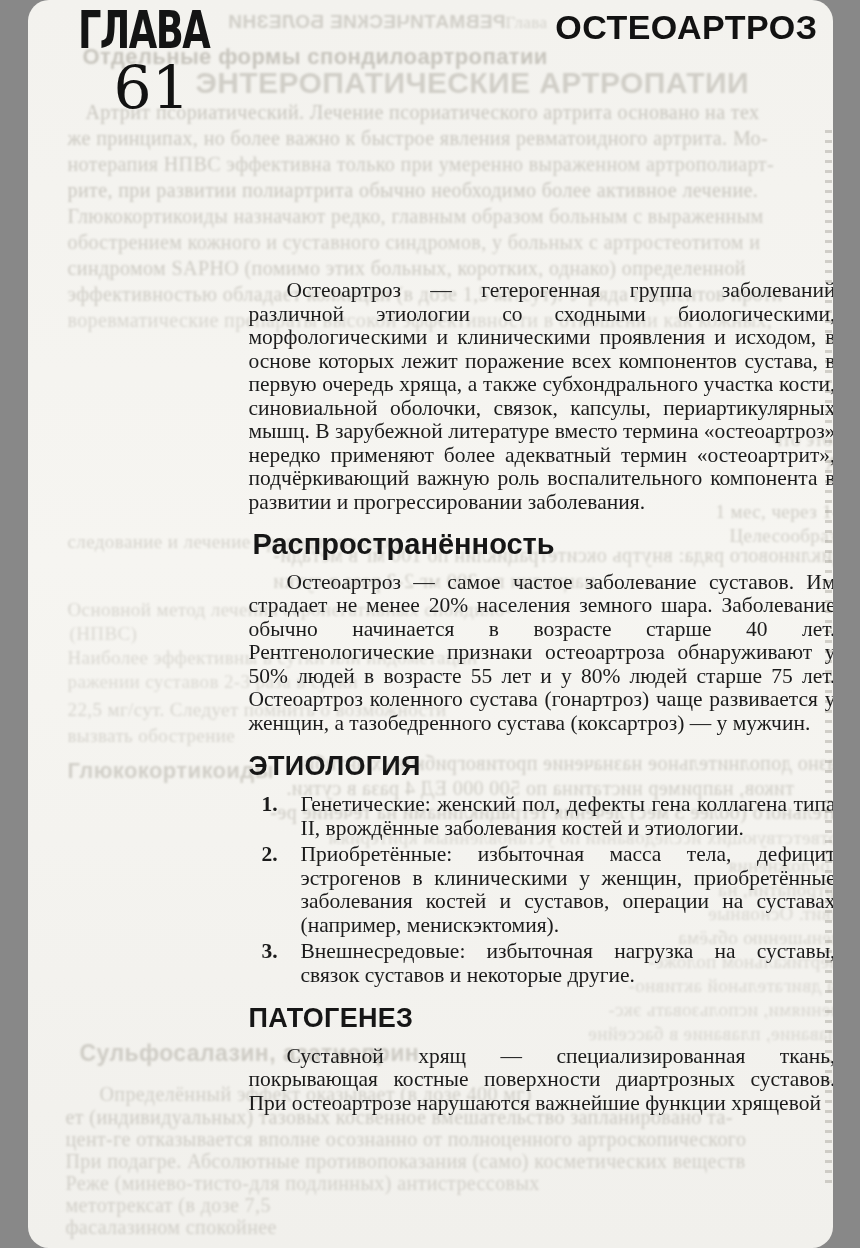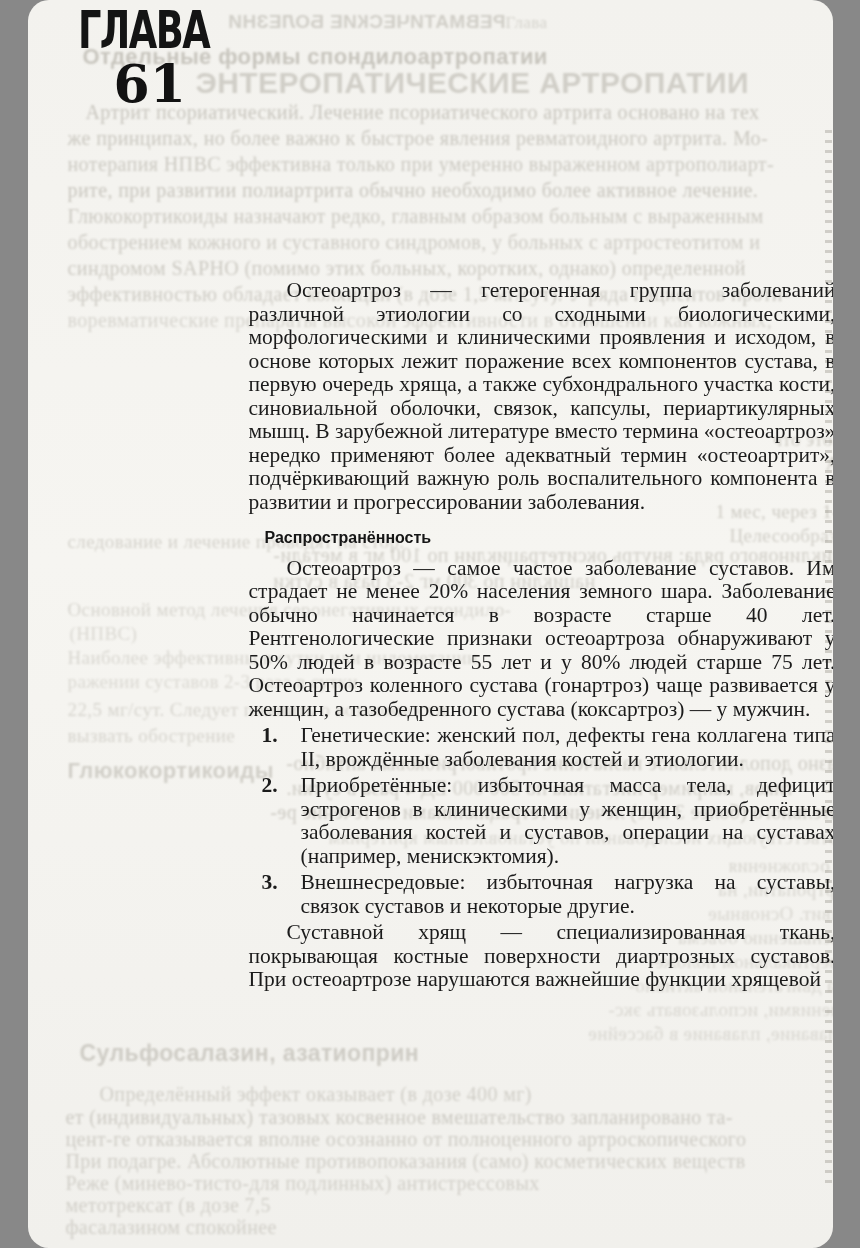--- a/index.html
+++ b/index.html
@@ -28,40 +28,40 @@
 
   
   .logo-word {
     position:absolute; left:50px; top:4px;
     font-family:"DejaVu Sans", sans-serif; font-weight:bold; font-size:46px;
     color:#141414; letter-spacing:-2px; line-height:1;
     transform: scale(0.80,1.12); transform-origin:left top;
   }
   .logo-num {
     position:absolute; left:86px; top:58px;
-    font-family:"DejaVu Serif", serif; font-weight:bold; font-size:52px;
+    font-family:"DejaVu Serif", serif; font-weight:normal; font-size:60px;
     color:#121212; line-height:1;
   }
   .chapter-title {
     position:absolute; top:10px; right:15px;
     font-family:"Liberation Sans", sans-serif; font-weight:bold; font-size:34px;
     letter-spacing:0.5px; color:#121212; line-height:1;
   }
 
   
   .content {
     position:absolute; left:221px; top:279px; width:587px;
     color:#1b1b1b; font-size:21.5px; line-height:23.5px; text-align:justify;
   }
   .content p { margin:0; text-indent:38px; }
   .content h2 {
     font-family:"Liberation Sans", sans-serif; font-weight:bold;
     color:#161616; text-indent:0; text-align:left; line-height:1.1;
   }
-  h2.sub  { font-size:16px; margin:15px 0 10px 16px; }
+  h2.sub  { font-size:29px; margin:15px 0 10px 4px; }
   h2.caps { font-size:27px; margin:17px 0 11px 0; letter-spacing:0.3px; }
   .etio-list { margin:3px 0 0 0; padding:0; list-style:none; }
   .etio-list li { position:relative; padding-left:52px; margin-bottom:3px; text-align:justify; }
   .etio-list .num { position:absolute; left:13px; top:0; font-weight:bold; }
 </style>
 </head>
 <body>
 
 <div class="page">
 
@@ -111,40 +111,43 @@
       <div class="ghost" style="left: 38px; top: 1129px; font-size: 20px; opacity: 0.42;">цент-ге отказывается вполне осознанно от полноценного артроскопического</div>
       <div class="ghost" style="left: 38px; top: 1151px; font-size: 20px; opacity: 0.4;">При подагре. Абсолютные противопоказания (само) косметических веществ</div>
       <div class="ghost" style="left: 38px; top: 1173px; font-size: 20px; opacity: 0.38;">Реже (минево-тисто-для подлинных) антистрессовых</div>
       <div class="ghost" style="left: 38px; top: 1195px; font-size: 20px; opacity: 0.38;">метотрексат (в дозе 7,5</div>
       <div class="ghost" style="left: 38px; top: 1217px; font-size: 20px; opacity: 0.38;">фасалазином спокойнее</div>
     </div>
   <div class="edge-noise"></div>
 
   <div class="logo-word">ГЛАВА</div>
   <div class="logo-num">61</div>
+  <div class="chapter-title">ОСТЕОАРТРОЗ</div>
 
   <div class="content">
 
     <p>Остеоартроз — гетерогенная группа заболеваний различной этиологии со сходными биологическими, морфологическими и клиническими проявления и исходом, в основе которых лежит поражение всех компонентов сустава, в первую очередь хряща, а также субхондрального участка кости, синовиальной оболочки, связок, капсулы, периартикулярных мышц. В зарубежной литературе вместо термина «остеоартроз» нередко применяют более адекватный термин «остеоартрит», подчёркивающий важную роль воспалительного компонента в развитии и прогрессировании заболевания.</p>
 
     <h2 class="sub">Распространённость</h2>
     <p>Остеоартроз — самое частое заболевание суставов. Им страдает не менее 20% населения земного шара. Заболевание обычно начинается в возрасте старше 40 лет. Рентгенологические признаки остеоартроза обнаруживают у 50% людей в возрасте 55 лет и у 80% людей старше 75 лет. Остеоартроз коленного сустава (гонартроз) чаще развивается у женщин, а тазобедренного сустава (коксартроз) — у мужчин.</p>
 
+    <h2 class="caps">ЭТИОЛОГИЯ</h2>
 
     <ol class="etio-list">
       <li>
         <span class="num">1.</span>
         <span>Генетические: женский пол, дефекты гена коллагена типа II, врождённые заболевания костей и этиологии.</span>
       </li>
       <li>
         <span class="num">2.</span>
         <span>Приобретённые: избыточная масса тела, дефицит эстрогенов в клиническими у женщин, приобретённые заболевания костей и суставов, операции на суставах (например, менискэктомия).</span>
       </li>
       <li>
         <span class="num">3.</span>
         <span>Внешнесредовые: избыточная нагрузка на суставы, связок суставов и некоторые другие.</span>
       </li>
     </ol>
 
+    <h2 class="caps">ПАТОГЕНЕЗ</h2>
     <p>Суставной хрящ — специализированная ткань, покрывающая костные поверхности диартрозных суставов. При остеоартрозе нарушаются важнейшие функции хрящевой</p>
 
   </div>
 </div>
 
 </body></html>

